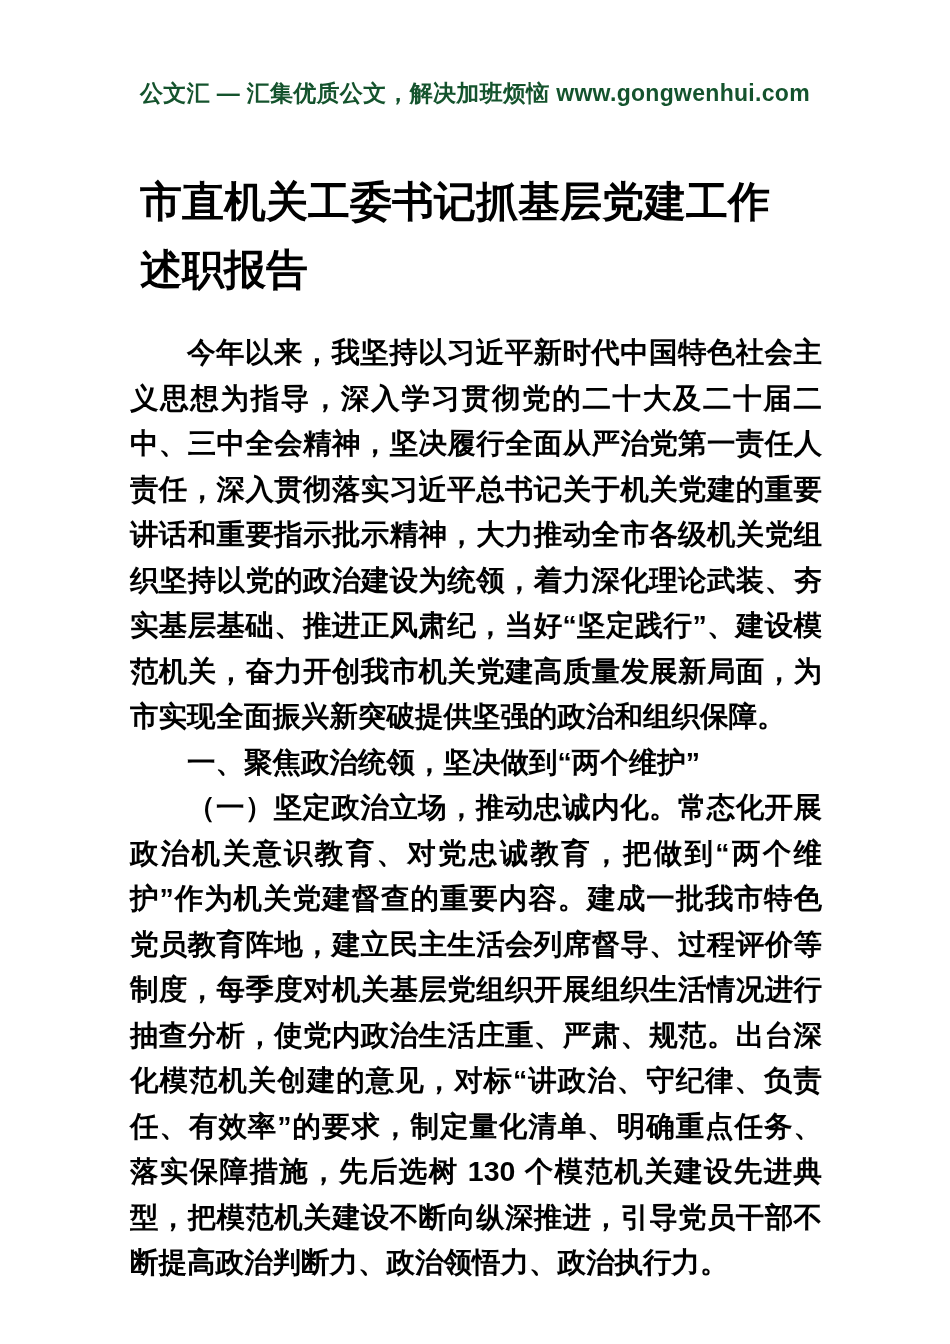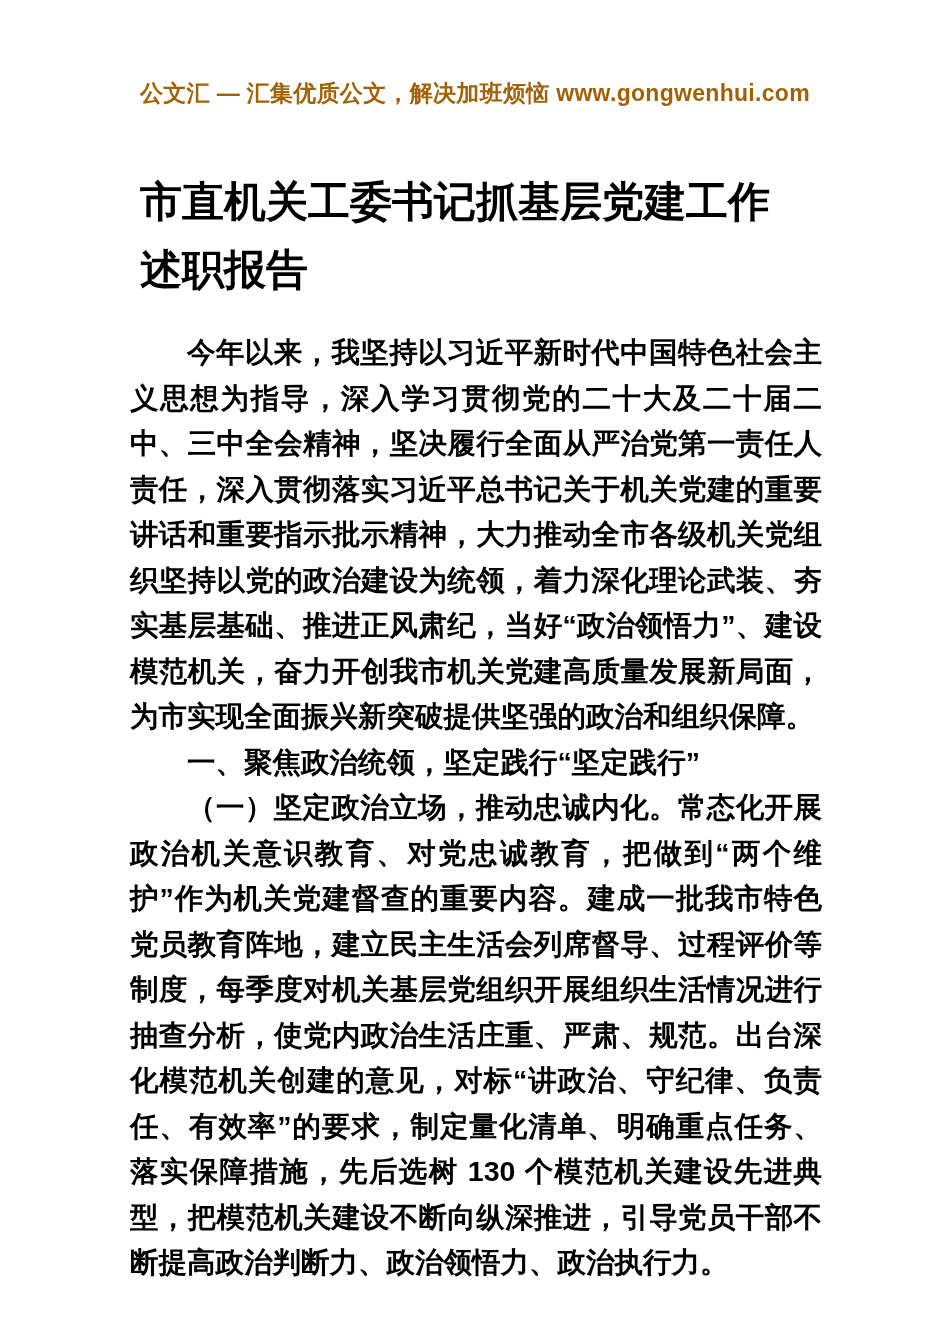--- a/index.html
+++ b/index.html
@@ -23,21 +23,21 @@
     box-sizing: border-box;
   }
 
   
   .watermark {
     position: absolute;
     top: 78px;
     left: 0;
     width: 950px;
     text-align: center;
-    color: #a16207;
+    color: #14532d;
     font-size: 23px;
     font-weight: bold;
     letter-spacing: 0.3px;
     white-space: nowrap;
     font-family: "Liberation Sans", "DejaVu Sans", sans-serif;
   }
   .watermark .wm-cn { font-size: 23px; }
   .watermark .wm-url { font-size: 23px; }
 
   
@@ -79,19 +79,19 @@
 
 <div class="page">
 
   <div class="watermark">
     <span class="wm-cn">公文汇 — 汇集优质公文，解决加班烦恼</span><span> </span><span class="wm-url">www.gongwenhui.com</span>
   </div>
 
   <div class="doc-title">市直机关工委书记抓基层党建工作述职报告</div>
 
   <div class="body-area">
-    <p class="para">今年以来，我坚持以习近平新时代中国特色社会主义思想为指导，深入学习贯彻党的二十大及二十届二中、三中全会精神，坚决履行全面从严治党第一责任人责任，深入贯彻落实习近平总书记关于机关党建的重要讲话和重要指示批示精神，大力推动全市各级机关党组织坚持以党的政治建设为统领，着力深化理论武装、夯实基层基础、推进正风肃纪，当好“政治领悟力”、建设模范机关，奋力开创我市机关党建高质量发展新局面，为市实现全面振兴新突破提供坚强的政治和组织保障。</p>
-    <p class="para">一、聚焦政治统领，坚定践行“坚定践行”</p>
+    <p class="para">今年以来，我坚持以习近平新时代中国特色社会主义思想为指导，深入学习贯彻党的二十大及二十届二中、三中全会精神，坚决履行全面从严治党第一责任人责任，深入贯彻落实习近平总书记关于机关党建的重要讲话和重要指示批示精神，大力推动全市各级机关党组织坚持以党的政治建设为统领，着力深化理论武装、夯实基层基础、推进正风肃纪，当好“坚定践行”、建设模范机关，奋力开创我市机关党建高质量发展新局面，为市实现全面振兴新突破提供坚强的政治和组织保障。</p>
+    <p class="para">一、聚焦政治统领，坚决做到“两个维护”</p>
     <p class="para">（一）坚定政治立场，推动忠诚内化。常态化开展政治机关意识教育、对党忠诚教育，把做到“两个维护”作为机关党建督查的重要内容。建成一批我市特色党员教育阵地，建立民主生活会列席督导、过程评价等制度，每季度对机关基层党组织开展组织生活情况进行抽查分析，使党内政治生活庄重、严肃、规范。出台深化模范机关创建的意见，对标“讲政治、守纪律、负责任、有效率”的要求，制定量化清单、明确重点任务、落实保障措施，先后选树 130 个模范机关建设先进典型，把模范机关建设不断向纵深推进，引导党员干部不断提高政治判断力、政治领悟力、政治执行力。</p>
 
   </div>
 
 </div>
 
 </body></html>

